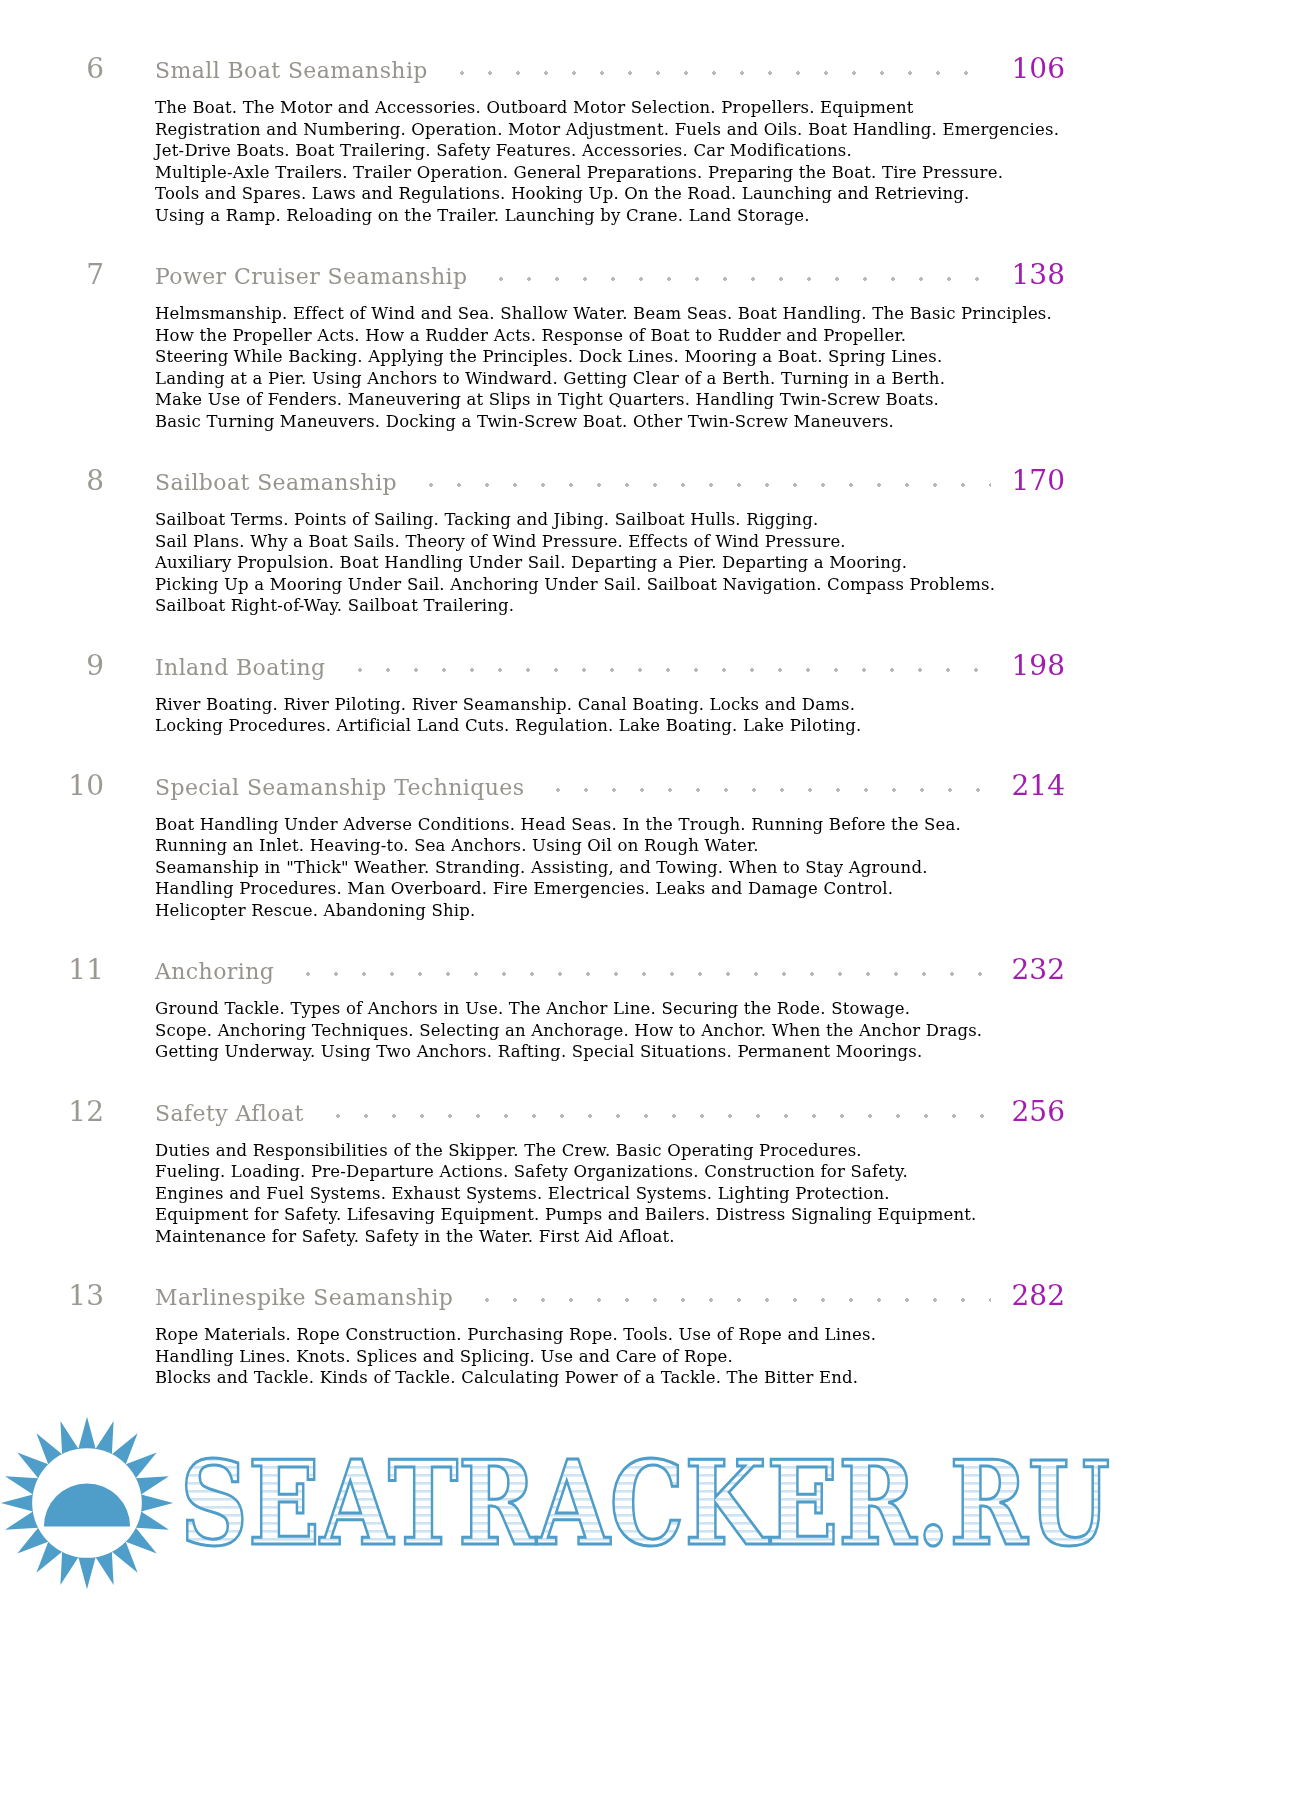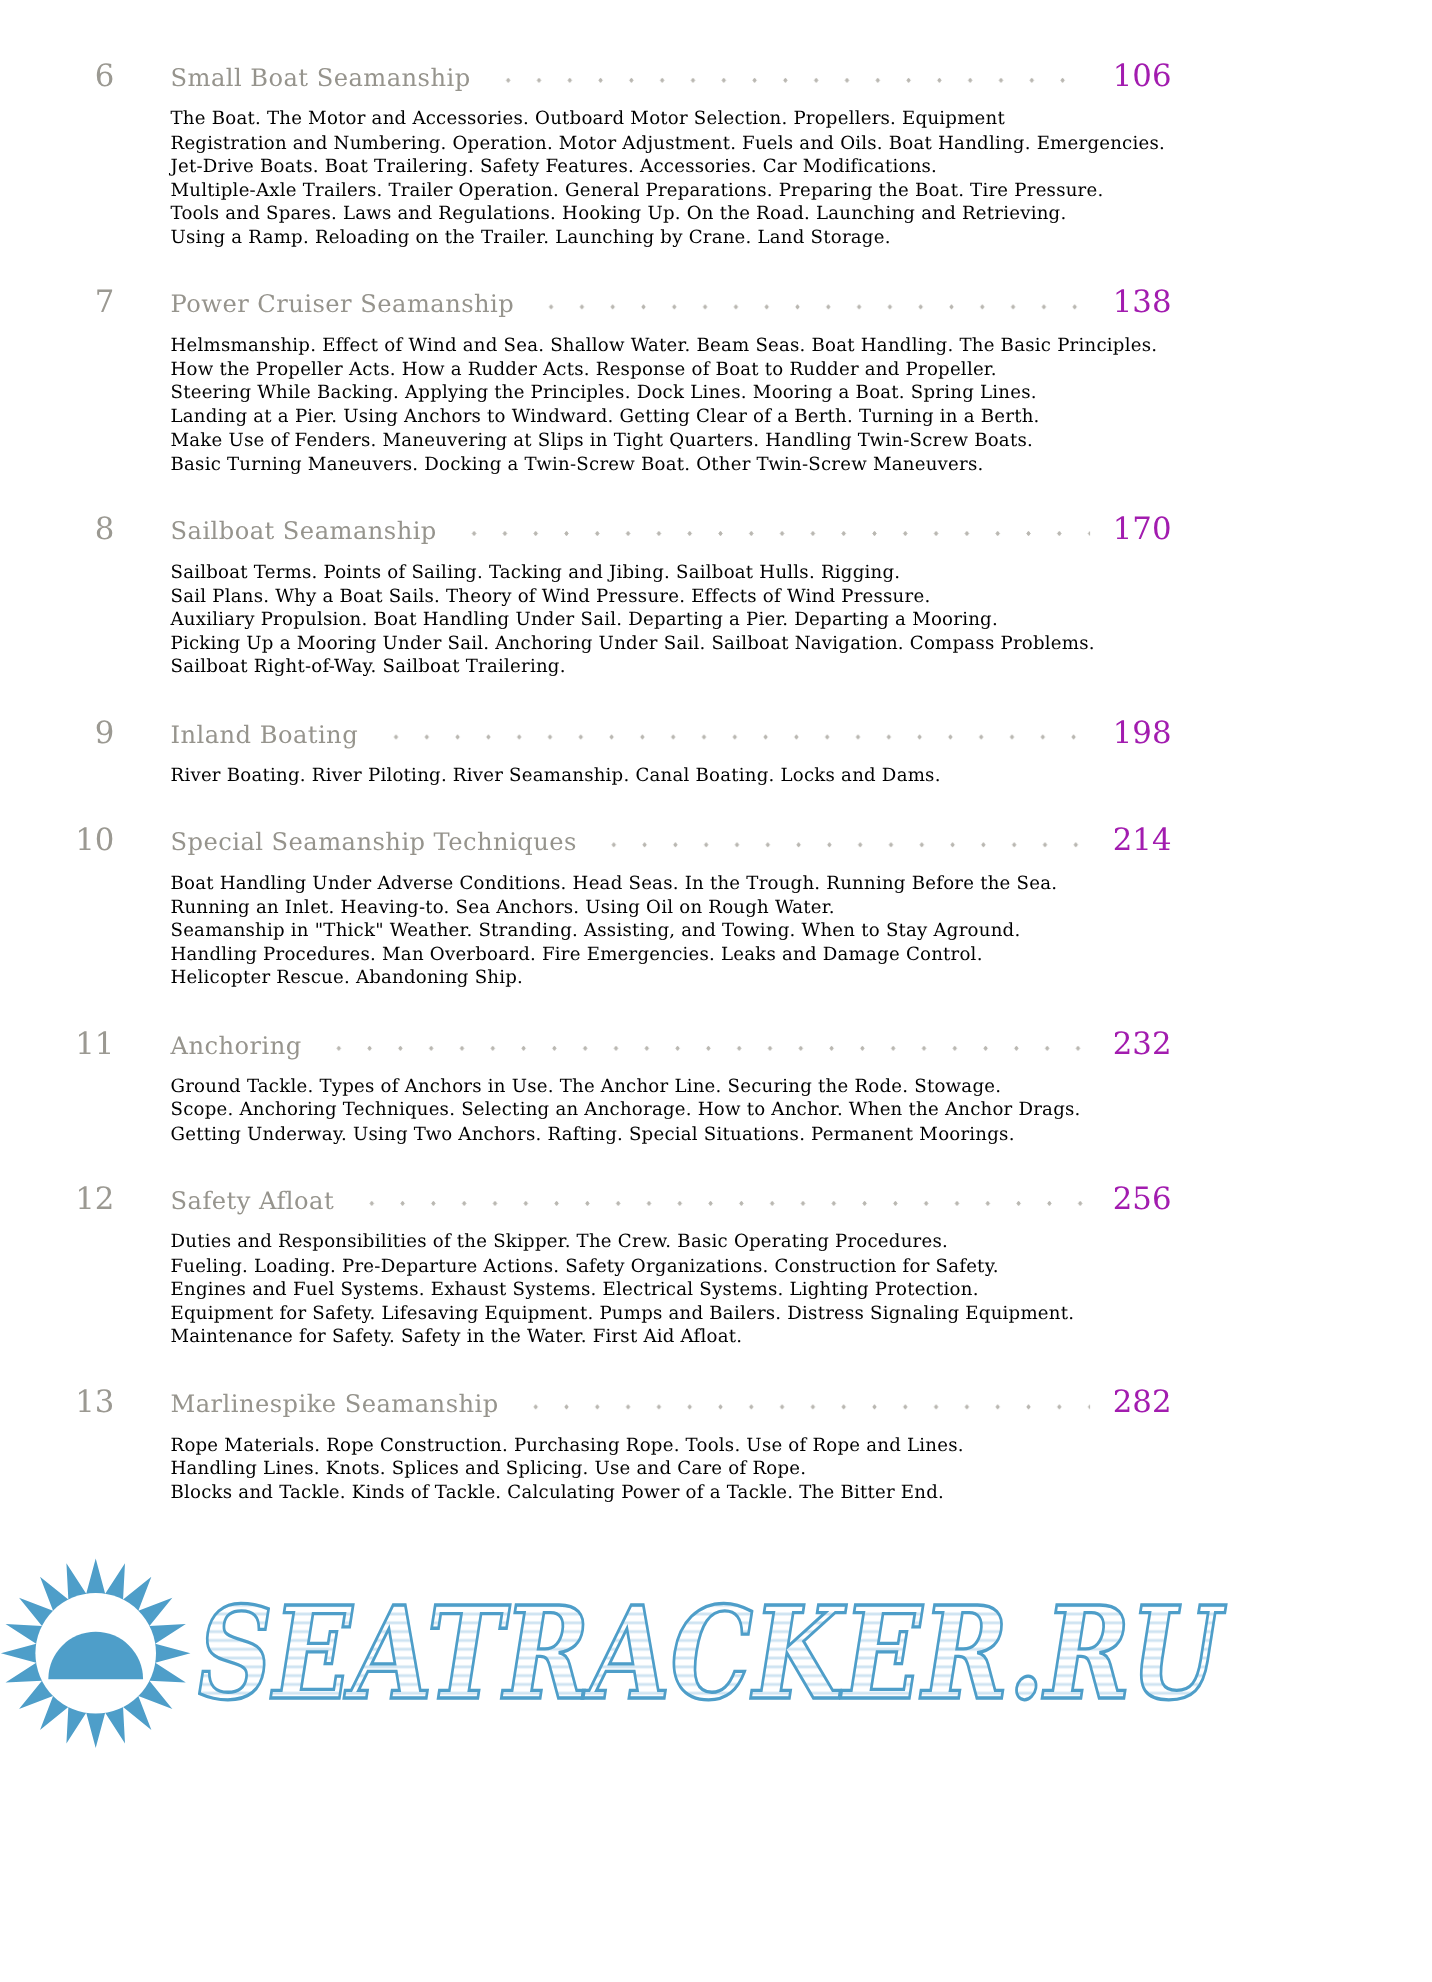--- a/index.html
+++ b/index.html
@@ -66,21 +66,20 @@
   }
   .topics div {
     white-space: nowrap;
   }
   .watermark {
     position: absolute;
     left: 0;
     top: 1408px;
     width: 1302px;
     height: 190px;
-    font-style: italic;
   }
   .sun-logo {
     position: absolute;
     left: -6px;
     top: 2px;
     width: 186px;
     height: 186px;
   }
   .wm-text {
     position: absolute;
@@ -146,20 +145,21 @@
 
   <div class="chapter">
     <div class="chapter-head">
       <div class="ch-num">9</div>
       <div class="ch-title">Inland Boating</div>
       <div class="leader"></div>
       <div class="ch-page">198</div>
     </div>
     <div class="topics">
         <div>River Boating. River Piloting. River Seamanship. Canal Boating. Locks and Dams.</div>
+        <div>Locking Procedures. Artificial Land Cuts. Regulation. Lake Boating. Lake Piloting.</div>
       </div>
   </div>
 
   <div class="chapter">
     <div class="chapter-head">
       <div class="ch-num">10</div>
       <div class="ch-title">Special Seamanship Techniques</div>
       <div class="leader"></div>
       <div class="ch-page">214</div>
     </div>

